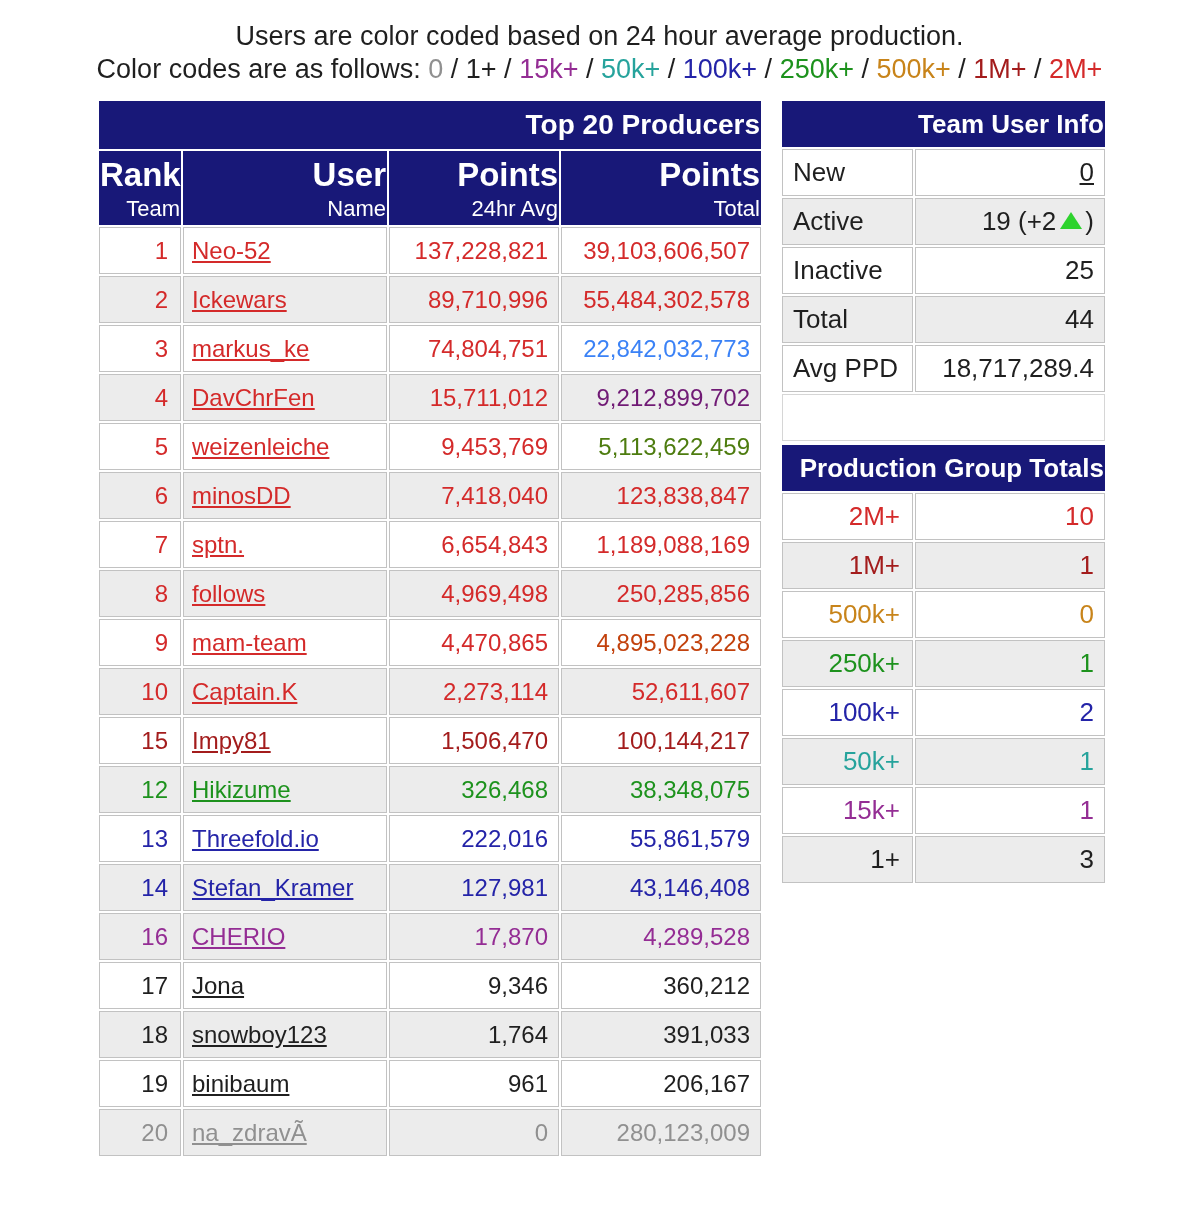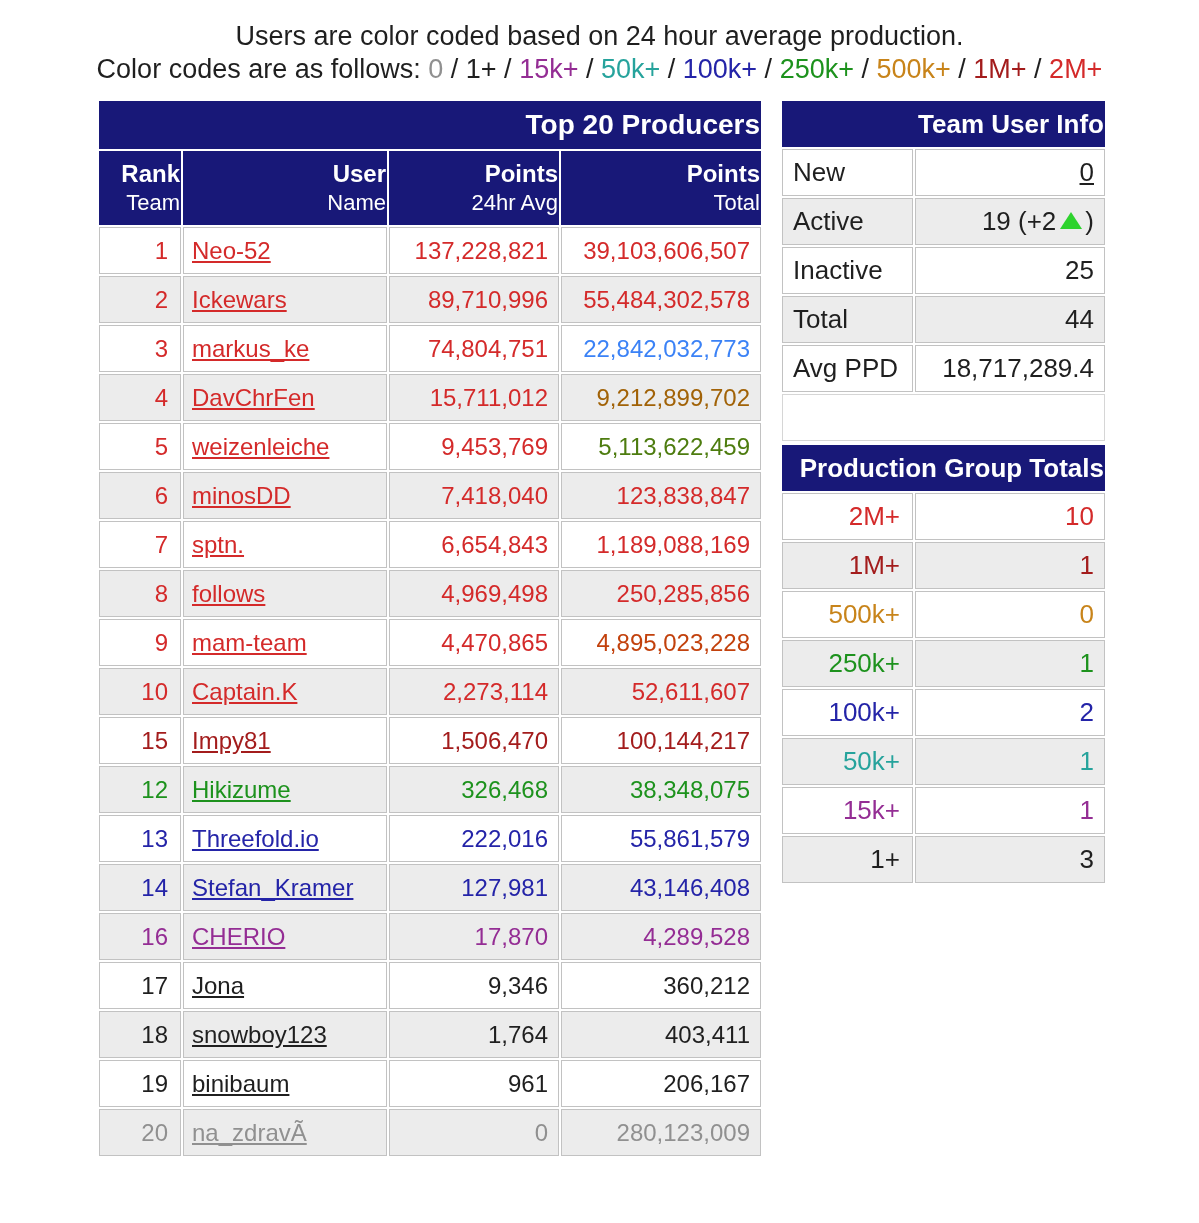--- a/index.html
+++ b/index.html
@@ -26,21 +26,21 @@
   tr.alt td { background: #ececec; }
 
   
   .content { display: flex; align-items: flex-start; margin-top: 13px; padding-left: 97px; }
   .right-col { margin-left: 17px; width: 325px; }
 
   
   table.producers { width: 666px; }
   table.producers th.title { height: 48px; font-size: 28px; }
   table.producers th.colh { height: 74px; line-height: 1.25; }
-  table.producers .h1 { display: block; font-size: 24px; font-weight: bold; }
+  table.producers .h1 { display: block; font-size: 33px; font-weight: bold; }
   table.producers .h2 { display: block; font-size: 22px; font-weight: normal; }
   table.producers td { height: 47px; font-size: 24px; }
   td.rank { text-align: right; padding-right: 12px; }
   td.user { text-align: left; padding-left: 8px; }
   td.num  { text-align: right; padding-right: 10px; }
   a.ulink { text-decoration: underline; cursor: pointer; }
 
   
   table.side { width: 325px; }
   table.side th.title { height: 46px; font-size: 26px; }
@@ -116,21 +116,21 @@
           <tr>
             <td class="rank" style="color:#d42a2a">3</td>
             <td class="user"><a class="ulink" style="color:#d42a2a">markus_ke</a></td>
             <td class="num" style="color:#d42a2a">74,804,751</td>
             <td class="num" style="color:#3b82f6">22,842,032,773</td>
           </tr>
           <tr class="alt">
             <td class="rank" style="color:#d42a2a">4</td>
             <td class="user"><a class="ulink" style="color:#d42a2a">DavChrFen</a></td>
             <td class="num" style="color:#d42a2a">15,711,012</td>
-            <td class="num" style="color:#a16207">9,212,899,702</td>
+            <td class="num" style="color:#701a75">9,212,899,702</td>
           </tr>
           <tr>
             <td class="rank" style="color:#d42a2a">5</td>
             <td class="user"><a class="ulink" style="color:#d42a2a">weizenleiche</a></td>
             <td class="num" style="color:#d42a2a">9,453,769</td>
             <td class="num" style="color:#4d7c0f">5,113,622,459</td>
           </tr>
           <tr class="alt">
             <td class="rank" style="color:#d42a2a">6</td>
             <td class="user"><a class="ulink" style="color:#d42a2a">minosDD</a></td>
@@ -194,21 +194,21 @@
           <tr>
             <td class="rank" style="color:#1f1f1f">17</td>
             <td class="user"><a class="ulink" style="color:#1f1f1f">Jona</a></td>
             <td class="num" style="color:#1f1f1f">9,346</td>
             <td class="num" style="color:#1f1f1f">360,212</td>
           </tr>
           <tr class="alt">
             <td class="rank" style="color:#1f1f1f">18</td>
             <td class="user"><a class="ulink" style="color:#1f1f1f">snowboy123</a></td>
             <td class="num" style="color:#1f1f1f">1,764</td>
-            <td class="num" style="color:#1f1f1f">403,411</td>
+            <td class="num" style="color:#1f1f1f">391,033</td>
           </tr>
           <tr>
             <td class="rank" style="color:#1f1f1f">19</td>
             <td class="user"><a class="ulink" style="color:#1f1f1f">binibaum</a></td>
             <td class="num" style="color:#1f1f1f">961</td>
             <td class="num" style="color:#1f1f1f">206,167</td>
           </tr>
           <tr class="alt">
             <td class="rank" style="color:#909090">20</td>
             <td class="user"><a class="ulink" style="color:#909090">na_zdravÃ</a></td>

